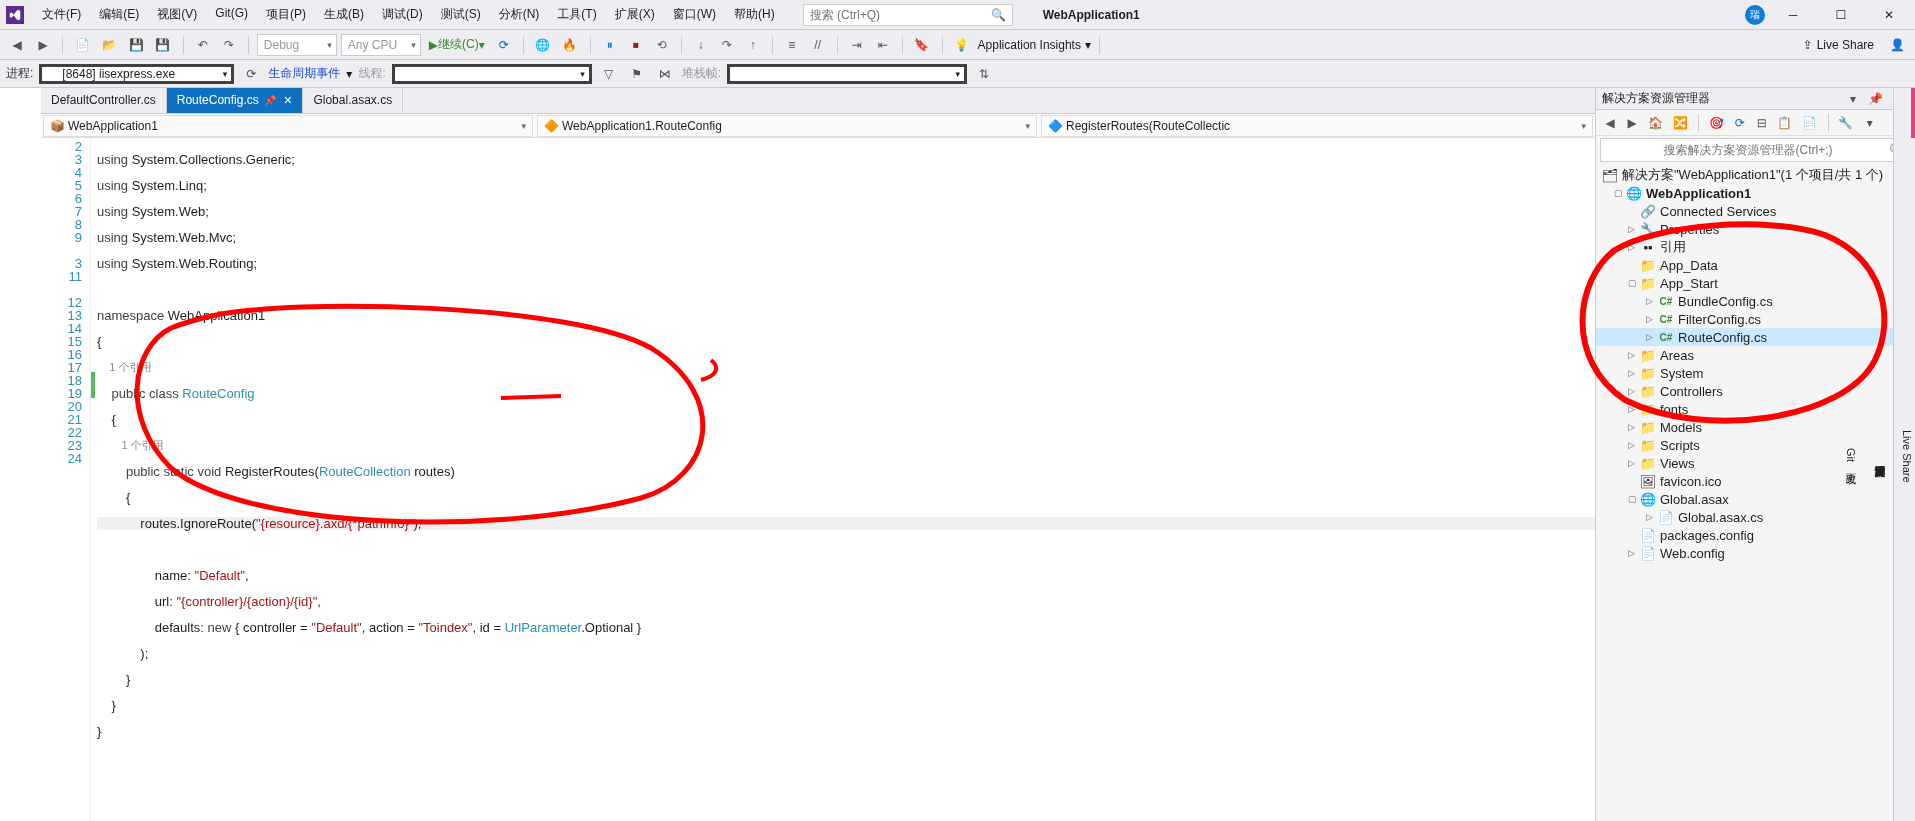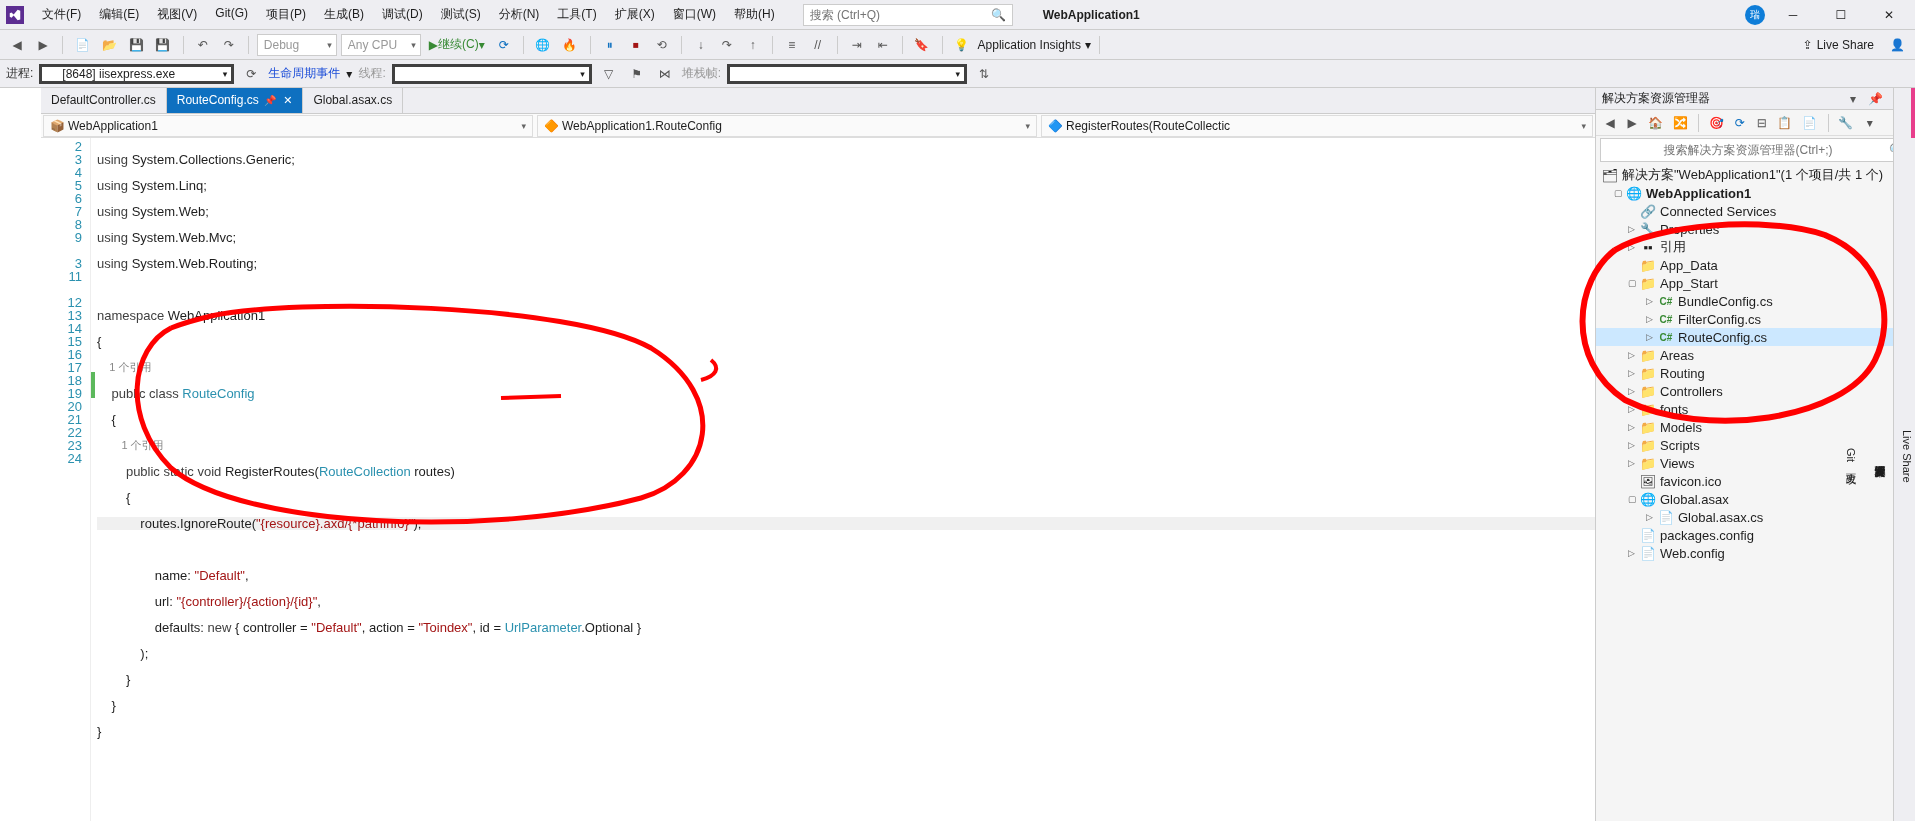--- a/index.html
+++ b/index.html
@@ -333,21 +333,21 @@
           <span>RouteConfig.cs</span>
         </div>
       <div class="tree-row" style="padding-left:32px">
           <span class="arrow">▷</span>
           <span class="ticon folder-icon">📁</span>
           <span>Areas</span>
         </div>
       <div class="tree-row" style="padding-left:32px">
           <span class="arrow">▷</span>
           <span class="ticon folder-icon">📁</span>
-          <span>Routing</span>
+          <span>System</span>
         </div>
       <div class="tree-row" style="padding-left:32px">
           <span class="arrow">▷</span>
           <span class="ticon folder-icon">📁</span>
           <span>Controllers</span>
         </div>
       <div class="tree-row" style="padding-left:32px">
           <span class="arrow">▷</span>
           <span class="ticon folder-icon">📁</span>
           <span>fonts</span>

